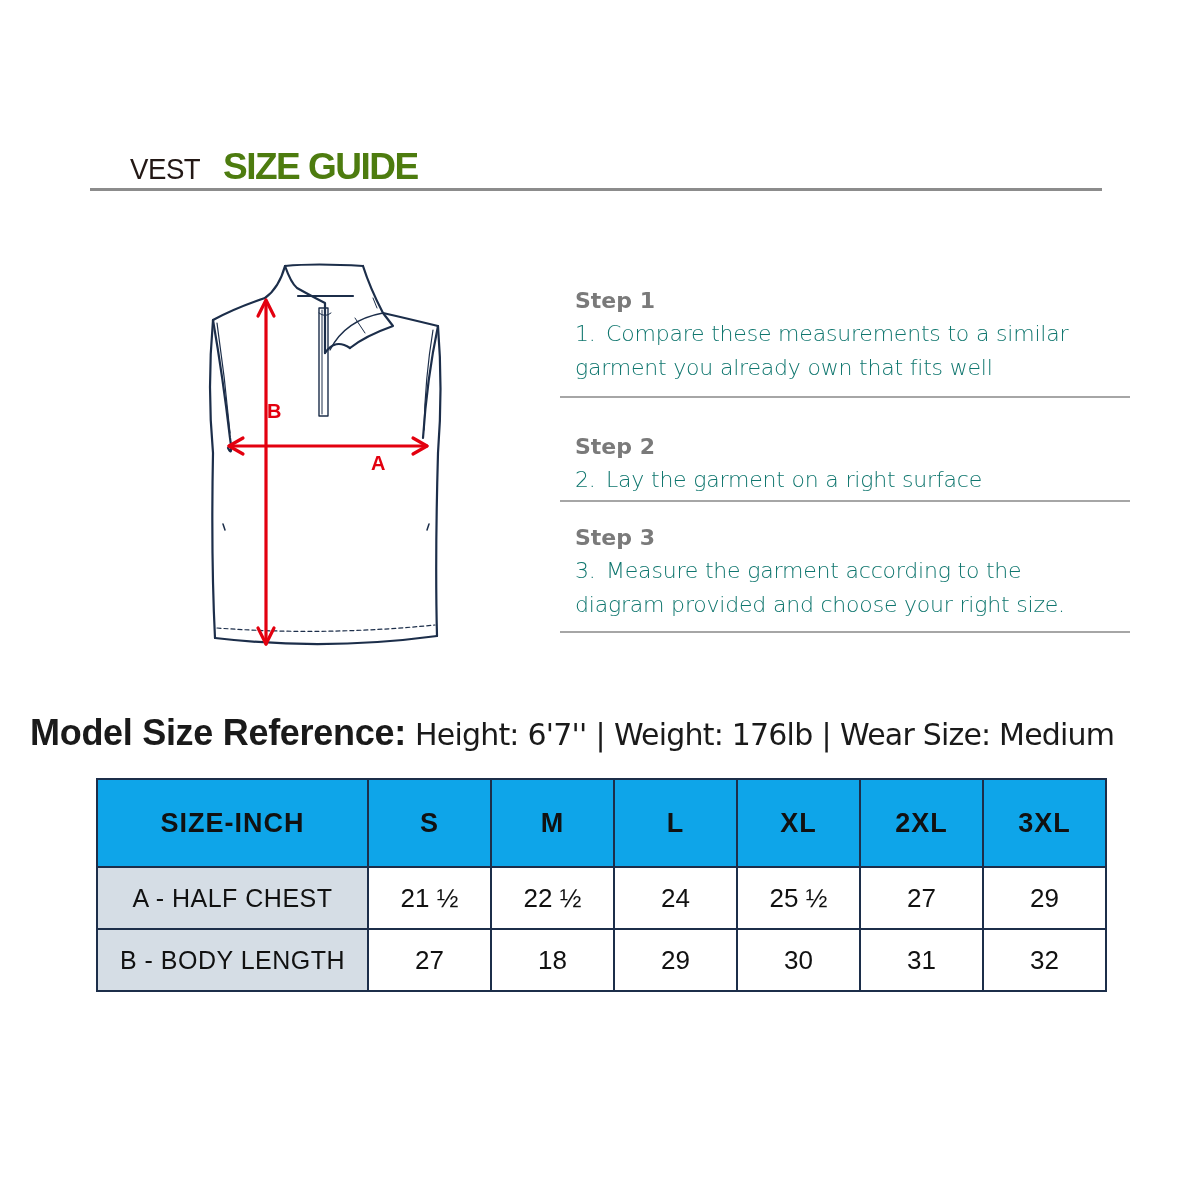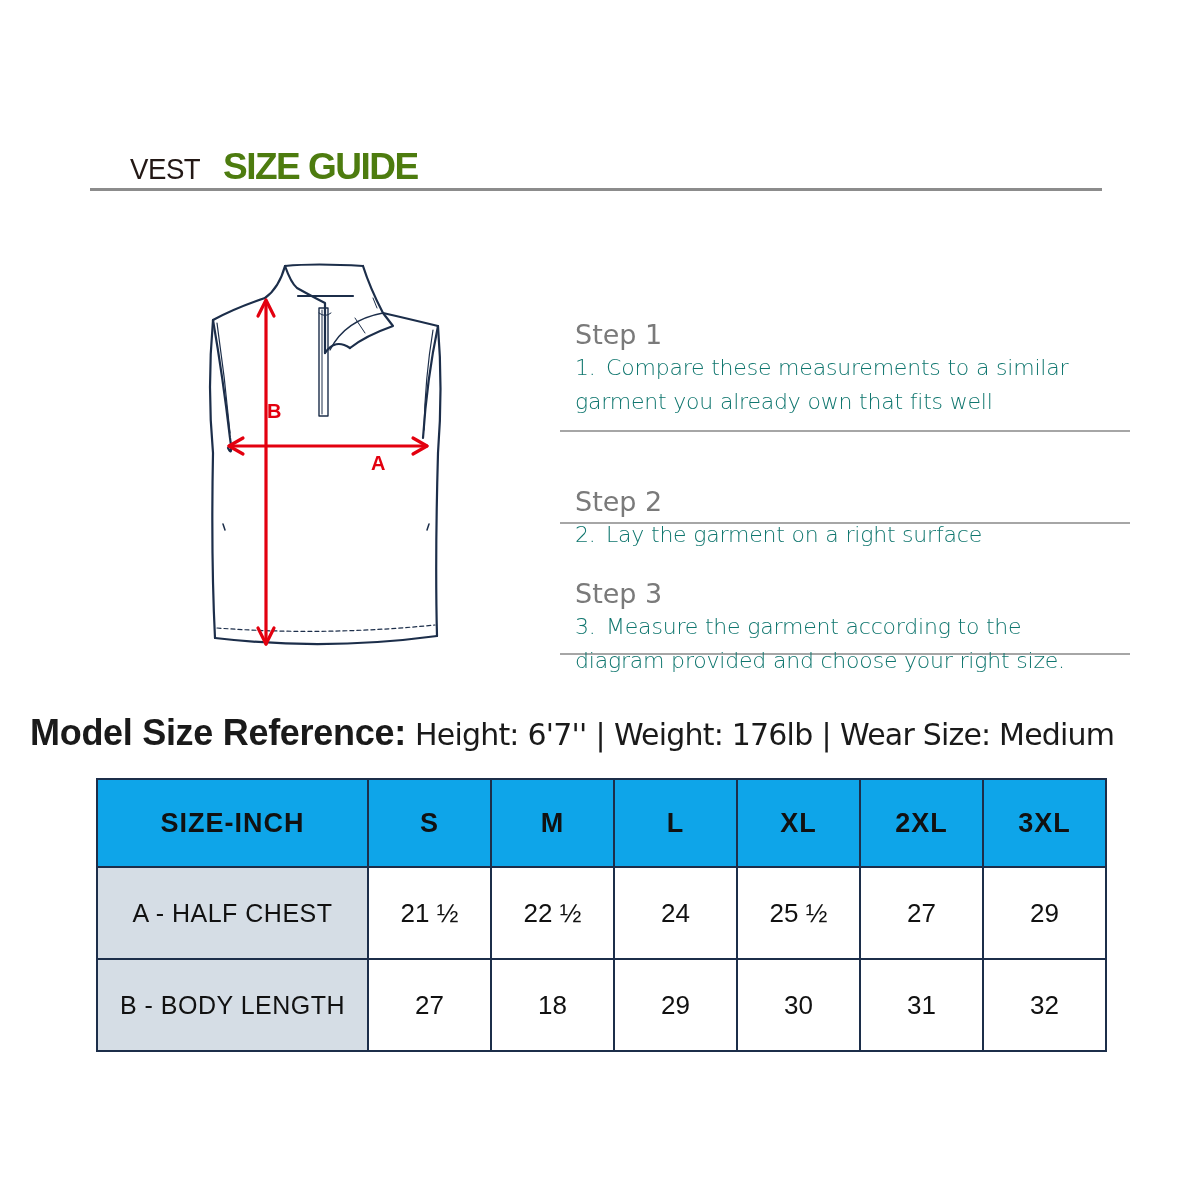--- a/index.html
+++ b/index.html
@@ -9,35 +9,35 @@
     .header { position: absolute; left: 90px; top: 140px; width: 1012px; height: 52px; }
     .header .vest { position: absolute; left: 40px; top: 12px; font-size: 30px; font-weight: 300; letter-spacing: -0.5px; color: #231815; font-family: "Liberation Sans", sans-serif; transform: scaleX(0.92); transform-origin: left; }
     .header .title { position: absolute; left: 133px; top: 6px; font-size: 37px; font-weight: 700; letter-spacing: -1.5px; color: #4d7c0f; }
     .header .rule { position: absolute; left: 0; top: 48px; width: 1012px; height: 3px; background: #8c8c8c; }
 
     .vest-diagram { position: absolute; left: 205px; top: 258px; width: 240px; height: 390px; }
     .vest-diagram svg { width: 240px; height: 390px; display: block; }
 
     .steps { position: absolute; left: 560px; top: 285px; width: 570px; }
     .step { position: relative; border-bottom: 2px solid #a6a6a6; }
-    .step .step-title { font-family: "DejaVu Sans", sans-serif; font-size: 27px; font-weight: 400; color: #7a7a7a; padding-left: 15px; line-height: 32px; margin-top: 34px; }
+    .step .step-title { font-family: "DejaVu Sans", sans-serif; font-size: 22px; font-weight: 700; color: #7a7a7a; padding-left: 15px; line-height: 32px; }
     .step .step-text { font-family: "DejaVu Sans", sans-serif; font-size: 22px; font-weight: 300; color: #0f766e; padding-left: 15px; line-height: 34px; letter-spacing: -0.2px; }
     .step .step-text .num { display: inline-block; width: 31px; }
     .step1 { height: 113px; padding-top: 0; }
-    .step2 { height: 92px; padding-top: 20px; margin-top: 0; }
+    .step2 { height: 104px; padding-top: 33px; margin-top: 0; }
     .step3 { height: 131px; padding-top: 20px; }
 
     .model-ref { position: absolute; left: 30px; top: 712px; white-space: nowrap; font-size: 33px; color: #1a1a1a; }
     .model-ref .label { font-weight: 700; font-size: 36px; letter-spacing: -0.3px; }
     .model-ref .val { font-weight: 400; font-family: "DejaVu Sans", sans-serif; font-size: 30px; letter-spacing: -0.8px; }
 
     .size-table { position: absolute; left: 96px; top: 778px; width: 1011px; border-collapse: collapse; }
     .size-table td, .size-table th { border: 2px solid #1c2e4a; text-align: center; vertical-align: middle; font-family: "Liberation Sans", sans-serif; color: #111; }
     .size-table tr.head th { height: 88px; background: #0ea5e9; font-weight: 700; font-size: 27px; letter-spacing: 1px; }
-    .size-table tr.row td { height: 92px; font-size: 26px; background: #ffffff; }
+    .size-table tr.row td { height: 62px; font-size: 26px; background: #ffffff; }
     .size-table tr.row td.rowlabel { background: #d5dde5; font-size: 25px; letter-spacing: 0.5px; }
     .size-table col.c0 { width: 271px; }
     .size-table col.cx { width: 123px; }
   </style>
 </head>
 <body>
 
 <div class="header">
   <span class="vest">VEST</span>
   <span class="title">SIZE GUIDE</span>

